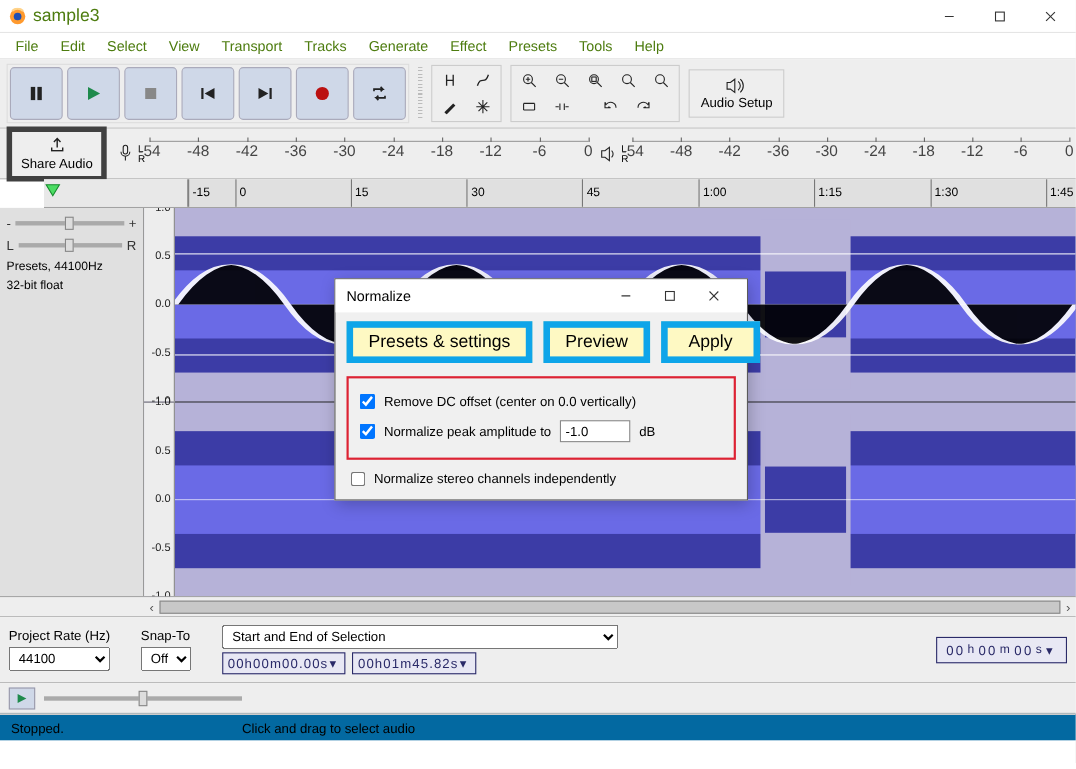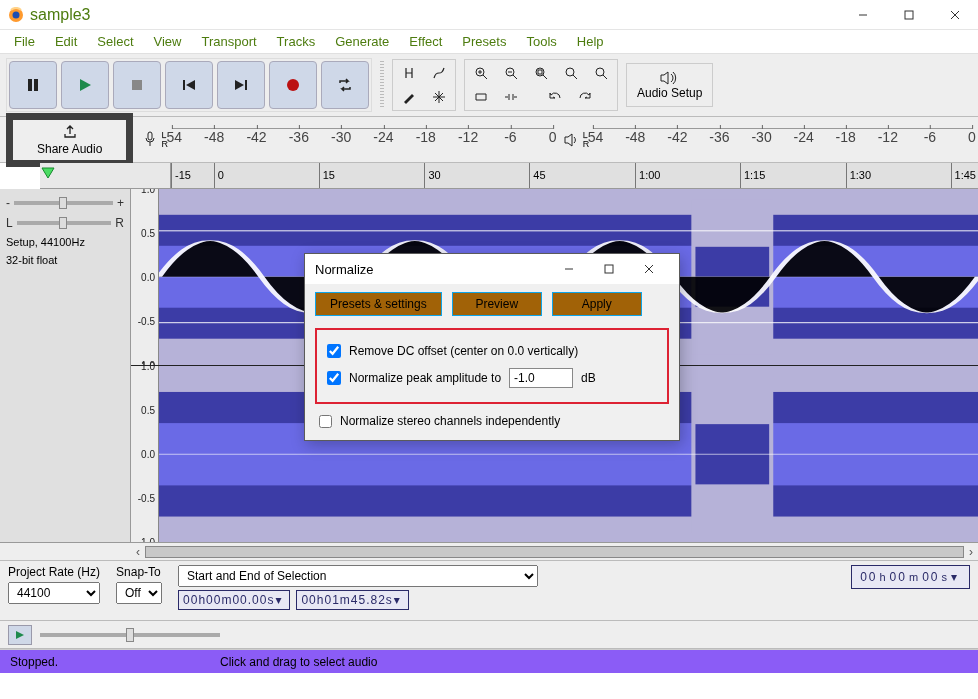--- a/index.html
+++ b/index.html
@@ -22,21 +22,21 @@
   .btngroup { display:flex; gap:4px; background:#eeeeee; padding:2px; border:1px solid #ddd;}
   .tbtn { width:48px; height:48px; background:#cfd8e8; border:1px solid #aab; border-radius:4px; display:flex; align-items:center; justify-content:center; }
   .tbtn.small { width:28px; height:22px; background:none; border:1px solid transparent;}
   .iconcluster { display:flex; flex-direction:column; gap:2px; padding:2px; border:1px solid #ccc;}
   .iconrow { display:flex; gap:2px;}
   .audiosetup { display:flex; flex-direction:column; align-items:center; padding:6px 10px; border:1px solid #ccc;}
   .audiosetup .lbl{font-size:12px; color:#000;}
 
   
   .toolbars2 { background:#eeeeee; padding:2px 6px; display:flex; gap:10px; align-items:center; border-bottom:1px solid #bbb; height:46px;}
-  .sharebox { display:flex; flex-direction:column; align-items:center; gap:4px; padding:4px 24px; border:7px solid #404040;}
+  .sharebox { display:flex; flex-direction:column; align-items:center; gap:4px; padding:4px 8px; border:5px solid #404040;}
   .meter { display:flex; align-items:center; gap:4px; flex:1;}
   .meter .scale { flex:1; height:24px; position:relative; border-top:1px solid #999;}
   .meter .tick { position:absolute; top:0; font-size:14px; color:#444; transform:translateX(-50%);}
   .meter .tick::before{content:"";position:absolute;top:-4px;left:50%;width:1px;height:4px;background:#666;}
 
   
   .timeline { height:26px; background:#eeeeee; border-bottom:1px solid #999; position:relative; display:flex;margin-left:40px;}
   .timeline .trackhead { width:131px; background:#e8e8e8; border-right:1px solid #999; position:relative;}
   .timeline .ruler { flex:1; position:relative; background:#e0e0e0;}
   .timeline .ruler .maj { position:absolute; top:0; height:100%; border-left:1px solid #777; font-size:11px; padding-left:3px; padding-top:6px; color:#000;}
@@ -60,46 +60,46 @@
   .channel .wav svg{width:100%;height:100%;}
 
   
   .hscroll { height:18px; background:#eee; display:flex; border-bottom:1px solid #bbb;}
   .hscroll .sp{width:131px;}
   .hscroll .track{flex:1; display:flex; align-items:center; padding:0 14px; position:relative;}
   .hscroll .thumb{height:12px; background:#c8c8c8; border:1px solid #888; width:100%;}
   .hscroll .arrow{width:14px; height:14px; display:flex;align-items:center;justify-content:center;color:#555;position:absolute;}
 
   
-  .selbar { height:60px; background:#eeeeee; display:flex; align-items:flex-start; gap:16px; padding:4px 8px; border-bottom:1px solid #bbb;}
+  .selbar { height:60px; background:#eeeeee; display:flex; align-items:center; gap:28px; padding:4px 8px; border-bottom:1px solid #bbb;}
   .selgroup { display:flex; flex-direction:column; gap:3px;}
   .selgroup label{font-size:12px;}
   .selgroup select, .selgroup .combo{ height:22px; font-size:12px; padding:1px 4px;}
   .timebox { font-family:"Consolas",monospace; background:#e8e8f4; border:1px solid #2a2a68; padding:2px 4px; color:#2a2a68; font-size:13px; letter-spacing:1px; display:flex; align-items:center; gap:1px;}
   .timebox.big{ font-size:24px; padding:4px 8px; letter-spacing:2px;}
   .timebox .unit{font-size:11px; color:#2a2a68; margin:0 1px;}
   .timebox .spin{width:10px;color:#2a2a68;}
 
   
   .playatbar{ height:28px; background:#eeeeee; display:flex; align-items:center; gap:8px; padding:2px 8px; border-bottom:1px solid #bbb;}
   .playatbar .pbtn{width:24px;height:20px;background:#cfd8e8;border:1px solid #99a;display:flex;align-items:center;justify-content:center;}
   .playatbar .sliderbar{width:180px;height:4px;background:#aaa;position:relative;}
   .playatbar .sliderbar .th{position:absolute;left:48%;top:-5px;width:8px;height:14px;background:#ddd;border:1px solid #888;}
 
   
-  .status { height:24px; background:#8b5cf6; display:flex; align-items:center; padding:0 10px; gap:30px; font-size:12px; color:#000; border-top:1px solid #ccc;}
+  .status { height:24px; background:#0369a1; display:flex; align-items:center; padding:0 10px; gap:30px; font-size:12px; color:#000; border-top:1px solid #ccc;}
   .status .cell{min-width:180px;}
 
   
   .dialog { position:absolute; left:304px; top:253px; width:376px; background:#f0f0f0; border:1px solid #5a5a5a; box-shadow:2px 4px 14px rgba(0,0,0,.25);}
   .dialog .dtitle{ height:30px; display:flex; align-items:center; padding:0 10px; background:#fff;}
   .dialog .dtitle .t{flex:1; font-size:13px;}
   .dialog .dtitle .db{width:40px;height:28px;display:flex;align-items:center;justify-content:center;}
   .dialog .dbtns{ display:flex; gap:10px; padding:8px 10px;}
-  .dialog .dbtns button{ flex:0 0 auto; padding:4px 14px; background:#a16207; border:1px solid #0ea5e9; font-size:12px;}
+  .dialog .dbtns button{ flex:0 0 auto; padding:4px 14px; background:#fef9c3; border:6px solid #0ea5e9; font-size:16px;}
   .dialog .redbox{ margin:4px 10px 6px 10px; border:2px solid #d23; padding:10px 8px;}
   .dialog .row{ display:flex; align-items:center; gap:8px; margin:4px 2px;}
   .dialog .row input[type=checkbox]{width:14px;height:14px;}
   .dialog .row .numin{ width:64px; height:20px; border:1px solid #888; padding:1px 4px; font-size:12px; text-align:left;}
   .dialog .lastrow{ padding:4px 14px 12px 14px; display:flex; align-items:center; gap:8px;}
 
   .sep{height:48px;width:4px;background:repeating-linear-gradient(180deg,#bbb,#bbb 1px,transparent 1px,transparent 3px);}
 </style>
 </head>
 <body>
@@ -365,21 +365,21 @@
         </div>
       <span>+</span>
     </div>
     <div class="slider">
       <span>L</span>
       <div class="bar">
           <div class="thumb"></div>
         </div>
       <span>R</span>
     </div>
-    <div class="info">Setup, 44100Hz</div>
+    <div class="info">Presets, 44100Hz</div>
     <div class="info">32-bit float</div>
   </div>
   <div class="wavehost">
     <div class="channel top">
       <div class="axis" id="axisTop">
           <span style="top: 0%;">1.0</span>
           <span style="top: 25%;">0.5</span>
           <span style="top: 50%;">0.0</span>
           <span style="top: 75%;">-0.5</span>
           <span style="top: 100%;">-1.0</span>

